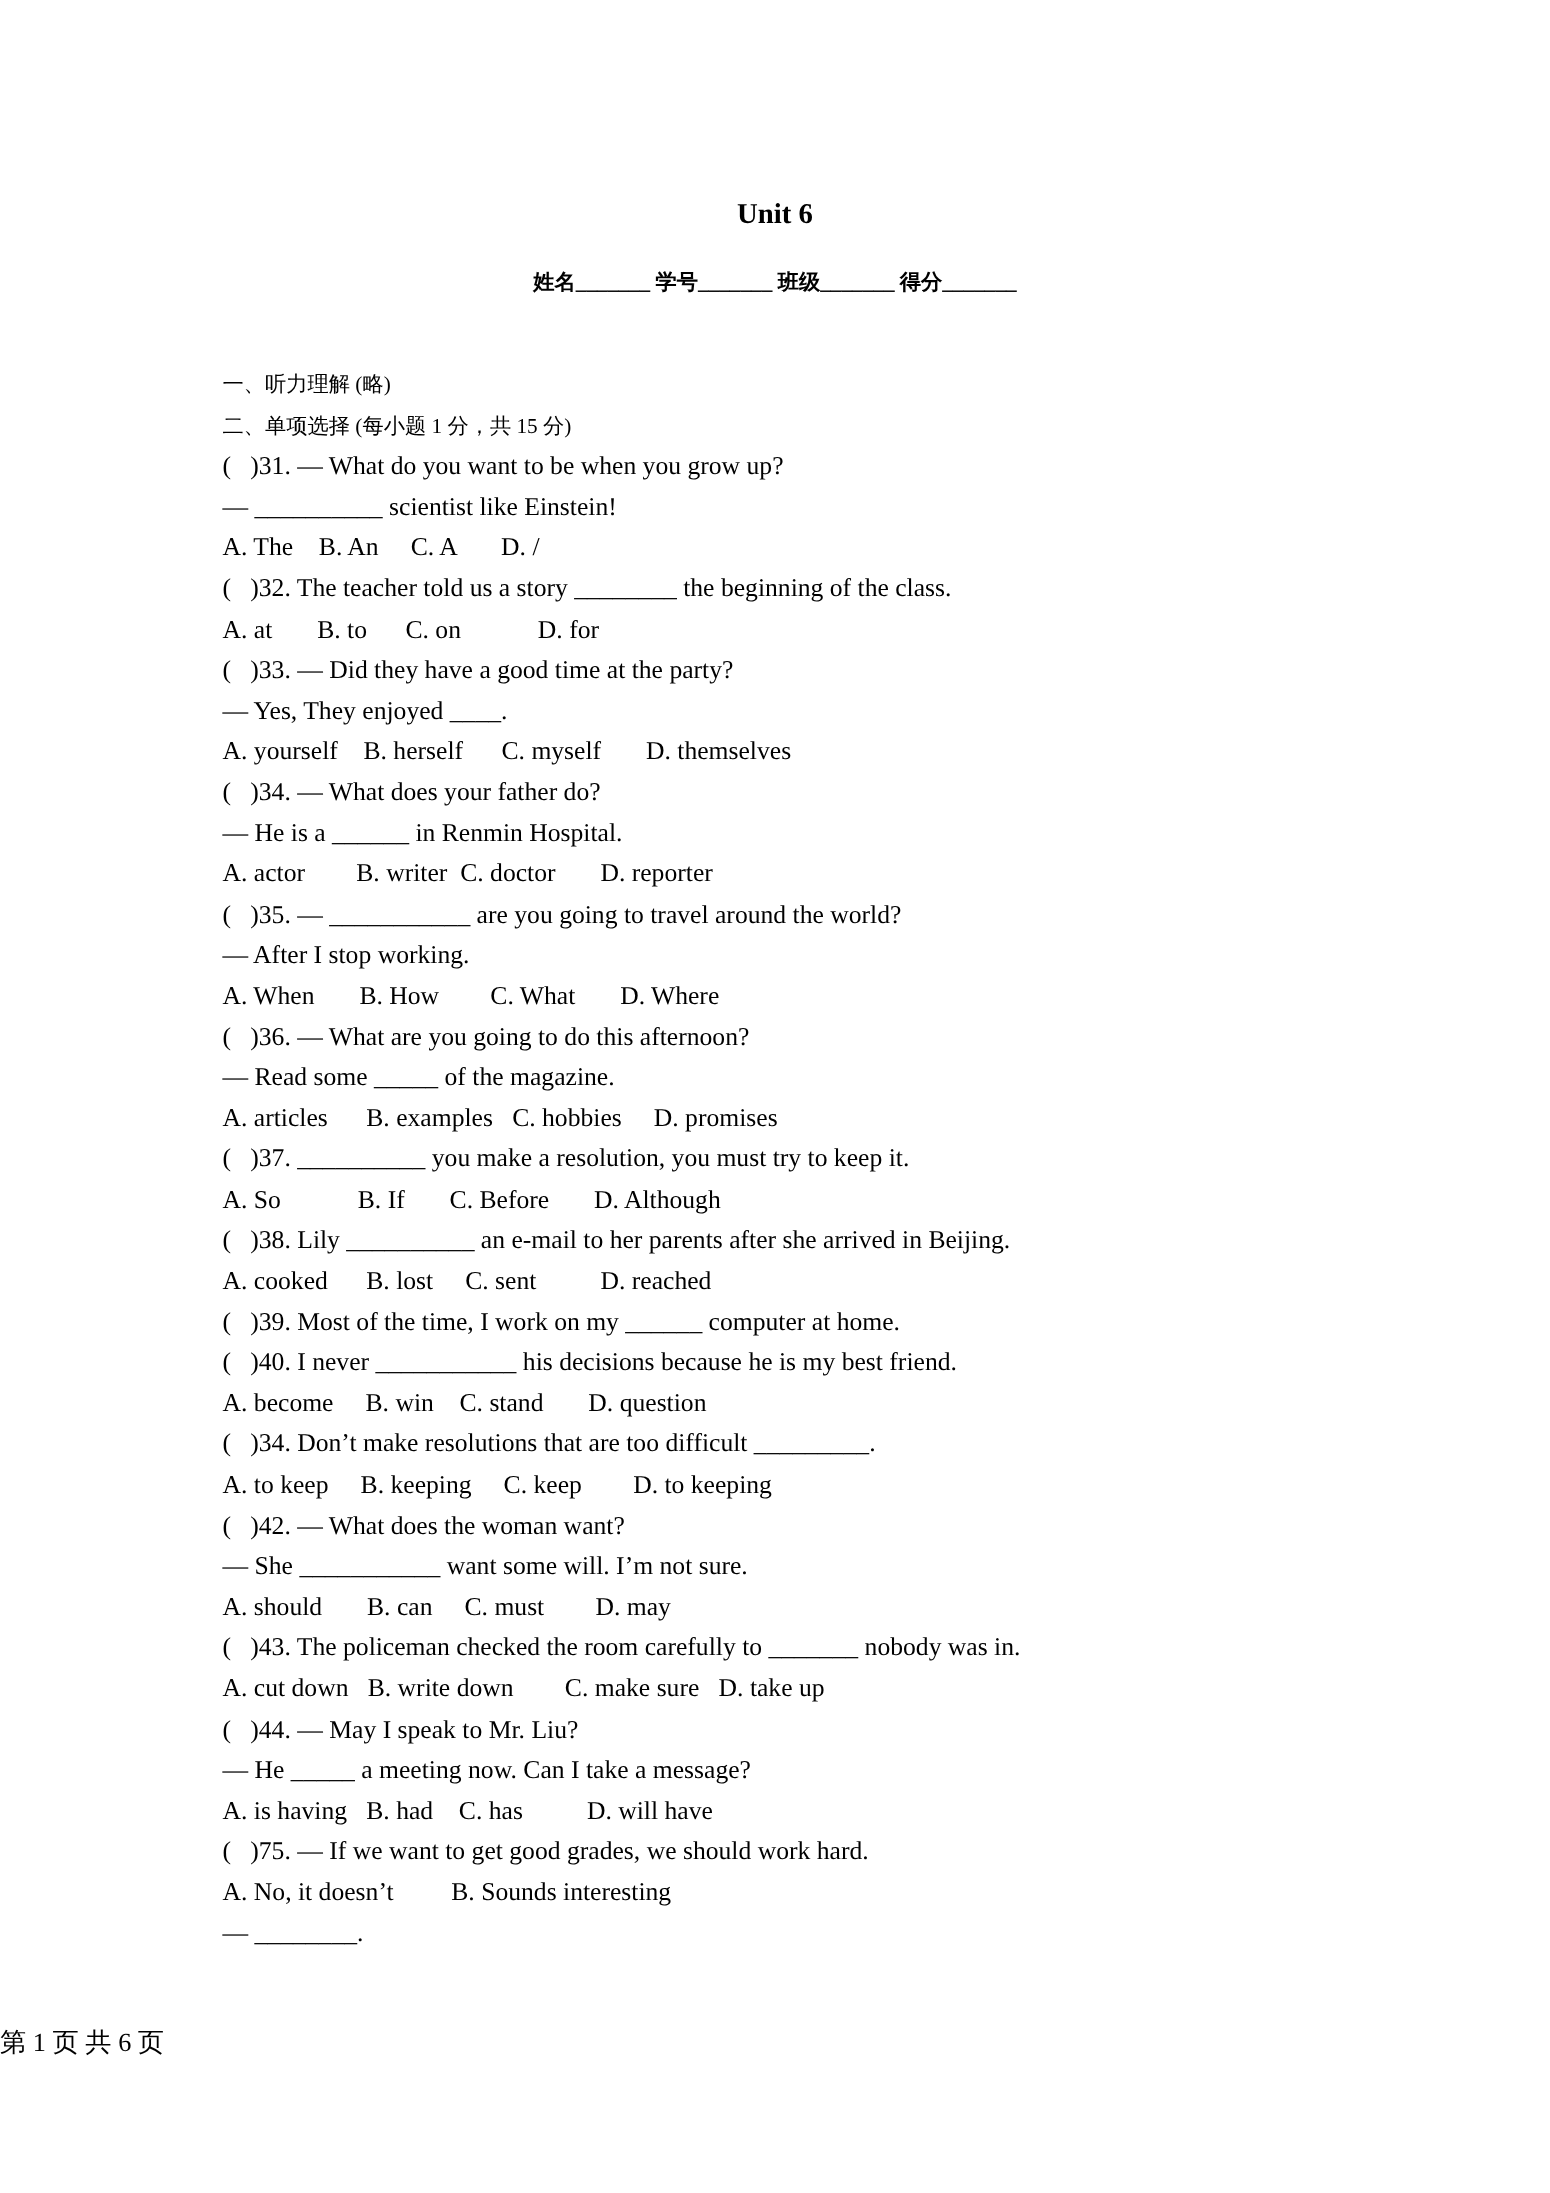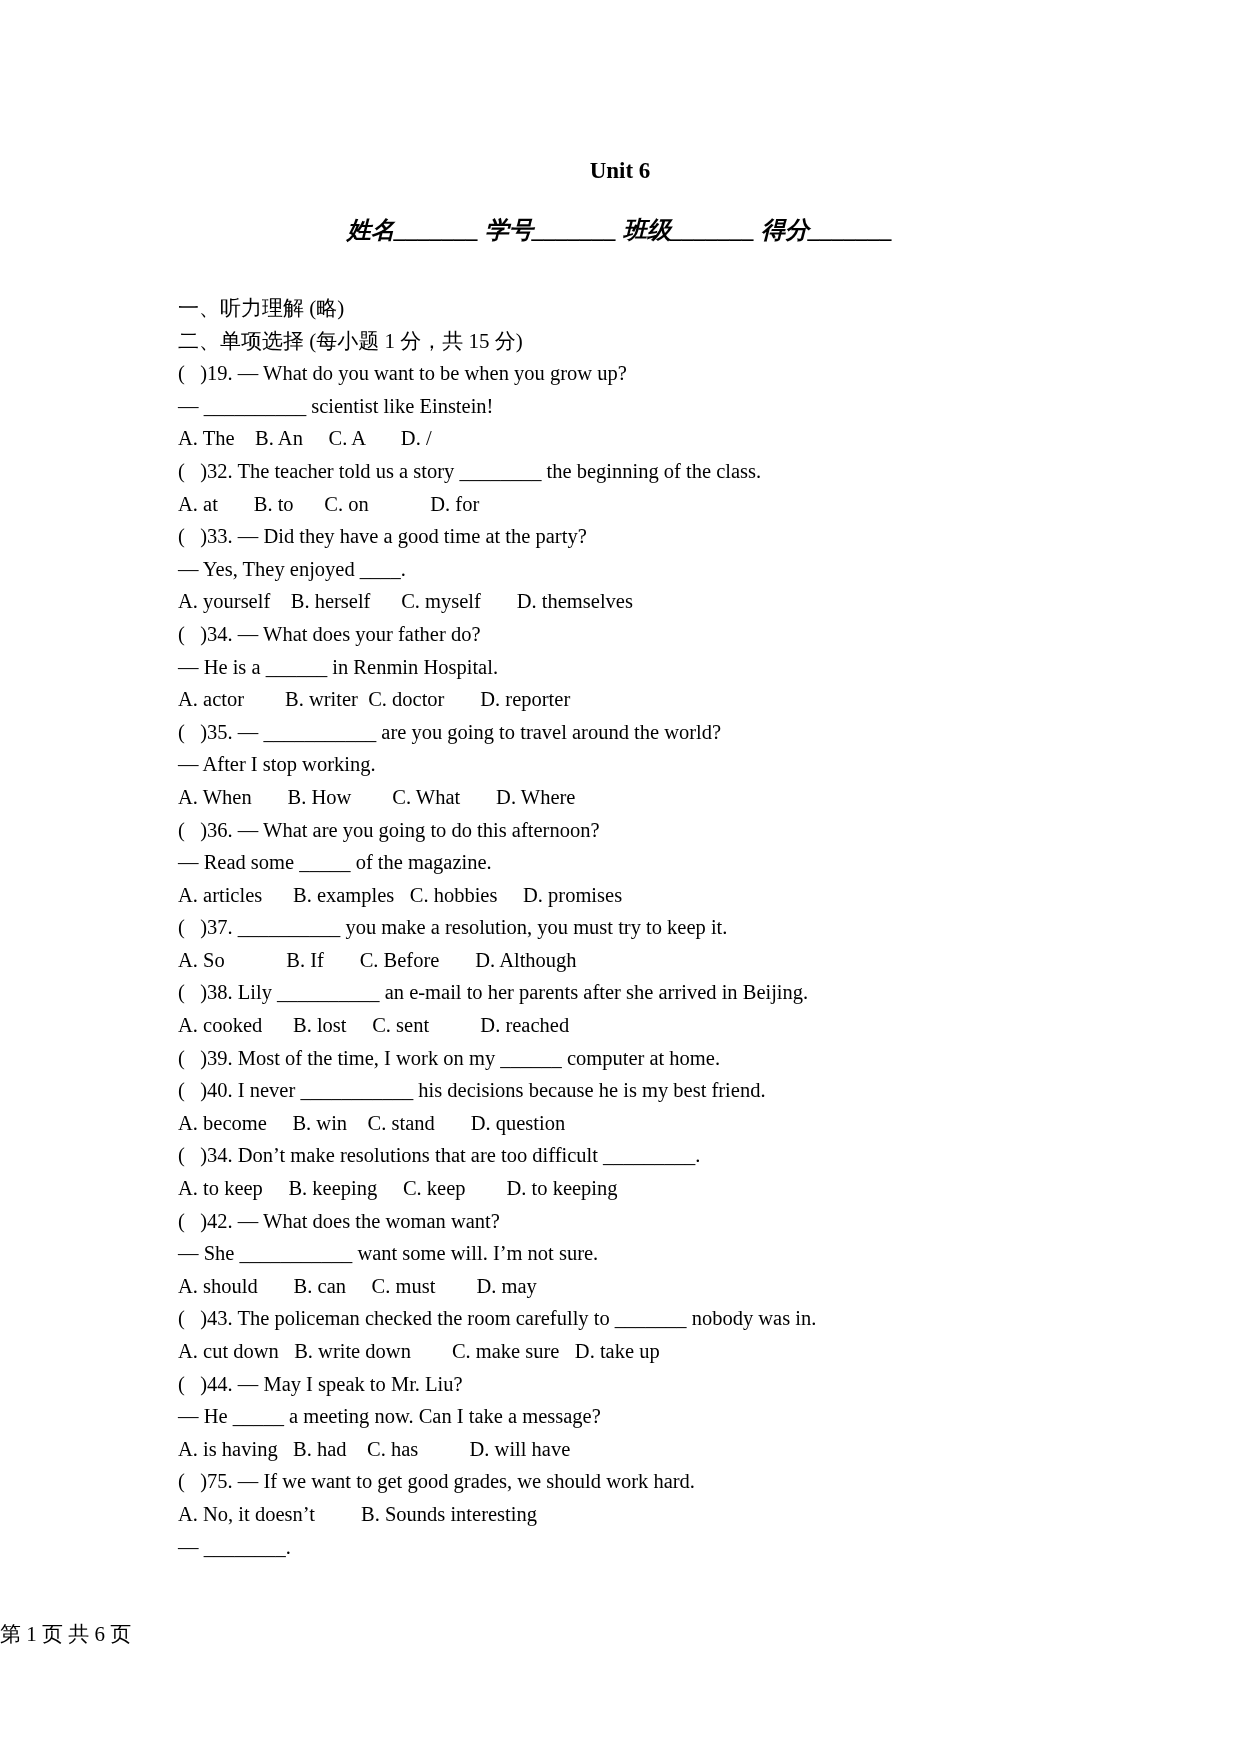--- a/index.html
+++ b/index.html
@@ -20,60 +20,59 @@
     text-align: center;
     font-size: 23px;
     font-weight: 700;
   }
   .student-info {
     position: absolute;
     top: 214px;
     left: 0;
     width: 100%;
     text-align: center;
-    font-size: 24px;
+    font-size: 17px;
     font-weight: 700;
     white-space: pre;
-    font-style: italic;
   }
   .student-info .field { font-weight: 700; }
   .body-lines {
     position: absolute;
     top: 292px;
     left: 178px;
     right: 36px;
     font-size: 20.5px;
     line-height: 32.6px;
   }
   .line {
     white-space: pre-wrap;
     min-height: 32.6px;
   }
   .line.heading {
-    font-size: 21px;
+    font-size: 17px;
   }
   .footer {
     position: absolute;
     top: 1620px;
     left: 0;
     width: 100%;
     text-align: left;
     font-size: 21px;
   }
 </style>
 </head>
 <body>
 
 <div class="page">
   <div class="title">Unit 6</div>
   <div class="student-info"><span class="field"><span>姓名</span><span>_______</span></span> <span class="field"><span>学号</span><span>_______</span></span> <span class="field"><span>班级</span><span>_______</span></span> <span class="field"><span>得分</span><span>_______</span></span></div>
   <div class="body-lines">
       <div class="line heading">一、听力理解 (略)</div>
       <div class="line heading">二、单项选择 (每小题 1 分，共 15 分)</div>
-      <div class="line question">(   )19. — What do you want to be when you grow up?</div>
+      <div class="line question">(   )31. — What do you want to be when you grow up?</div>
       <div class="line reply">— __________ scientist like Einstein!</div>
       <div class="line options">A. The    B. An     C. A       D. /</div>
       <div class="line question">(   )32. The teacher told us a story ________ the beginning of the class.</div>
       <div class="line options">A. at       B. to      C. on            D. for</div>
       <div class="line question">(   )33. — Did they have a good time at the party?</div>
       <div class="line reply">— Yes, They enjoyed ____.</div>
       <div class="line options">A. yourself    B. herself      C. myself       D. themselves</div>
       <div class="line question">(   )34. — What does your father do?</div>
       <div class="line reply">— He is a ______ in Renmin Hospital.</div>
       <div class="line options">A. actor        B. writer  C. doctor       D. reporter</div>

